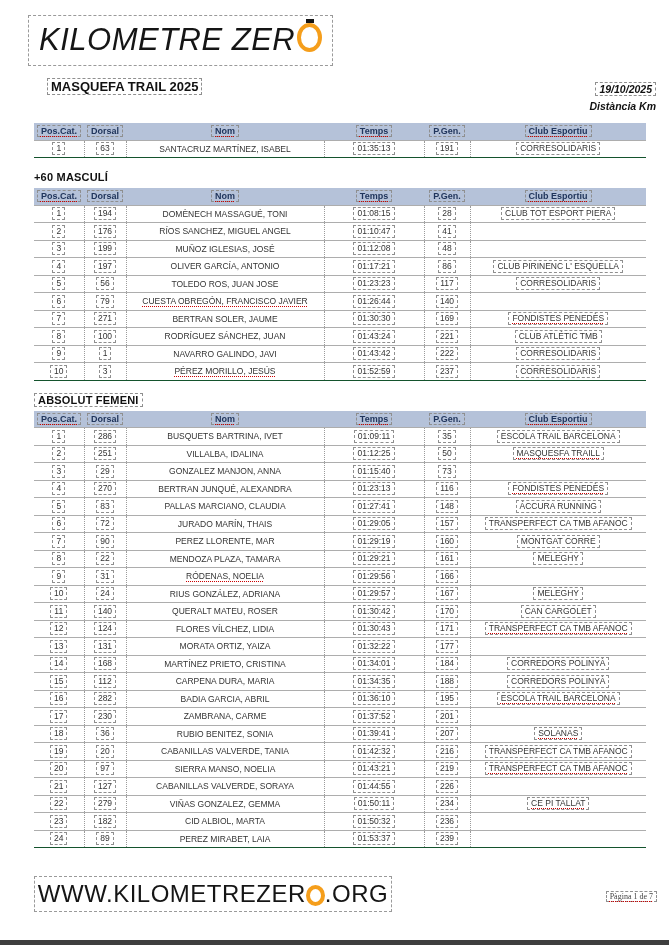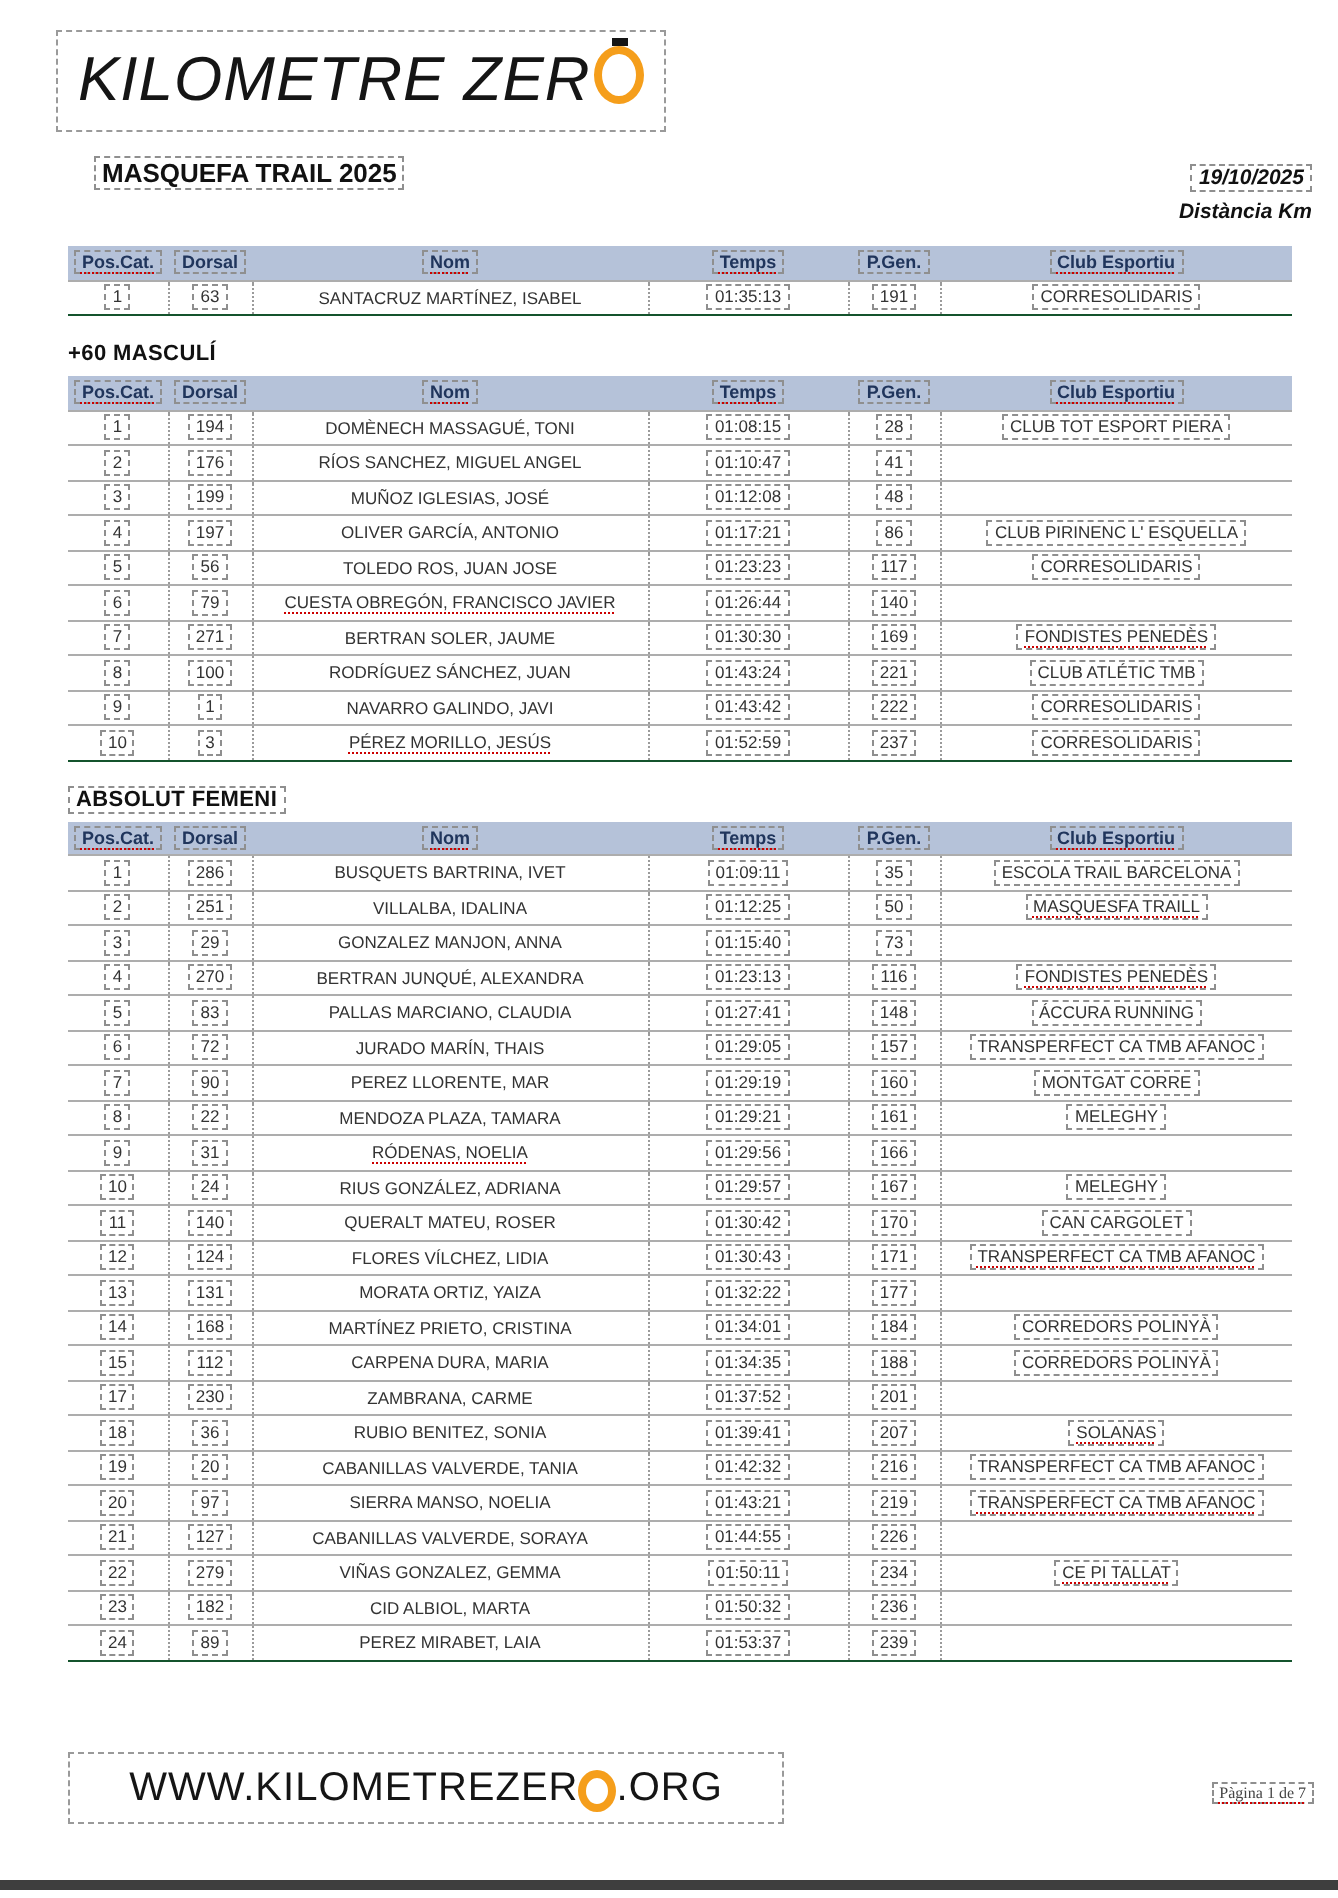--- a/index.html
+++ b/index.html
@@ -75,21 +75,21 @@
   }
   table.results tbody td + td { border-left:1px dotted #9b9b9b; }
   table.results tbody .field { line-height:11px; }
   
   .footer-site {
     position:absolute; left:34px; top:876px; width:356px; height:34px;
     border:1px dashed #9a9a9a;
     display:flex; align-items:center; justify-content:center; white-space:nowrap;
   }
   .footer-site .site-text {
-    font-size:20px; font-weight:400; color:#151515; letter-spacing:0.5px;
+    font-size:24px; font-weight:400; color:#151515; letter-spacing:0.5px;
   }
   .footer-ring {
     display:inline-block; width:11px; height:13px;
     border:4px solid #F59E1B; border-radius:50%;
     position:relative; top:1px;
   }
   .page-indicator {
     position:absolute; top:891px; right:12px;
     font-size:8px; color:#444;font-family:Liberation Serif, serif;
   }
@@ -381,20 +381,28 @@
           </tr>
           <tr>
             <td><span class="field">15</span></td>
             <td><span class="field">112</span></td>
             <td><span>CARPENA DURA, MARIA</span></td>
             <td><span class="field">01:34:35</span></td>
             <td><span class="field">188</span></td>
             <td><span class="field">CORREDORS POLINYÀ</span></td>
           </tr>
           <tr>
+            <td><span class="field">16</span></td>
+            <td><span class="field">282</span></td>
+            <td><span>BADIA GARCIA, ABRIL</span></td>
+            <td><span class="field">01:36:10</span></td>
+            <td><span class="field">195</span></td>
+            <td><span class="field squiggle">ESCOLA TRAIL BARCELONA</span></td>
+          </tr>
+          <tr>
             <td><span class="field">17</span></td>
             <td><span class="field">230</span></td>
             <td><span>ZAMBRANA, CARME</span></td>
             <td><span class="field">01:37:52</span></td>
             <td><span class="field">201</span></td>
             <td></td>
           </tr>
           <tr>
             <td><span class="field">18</span></td>
             <td><span class="field">36</span></td>

